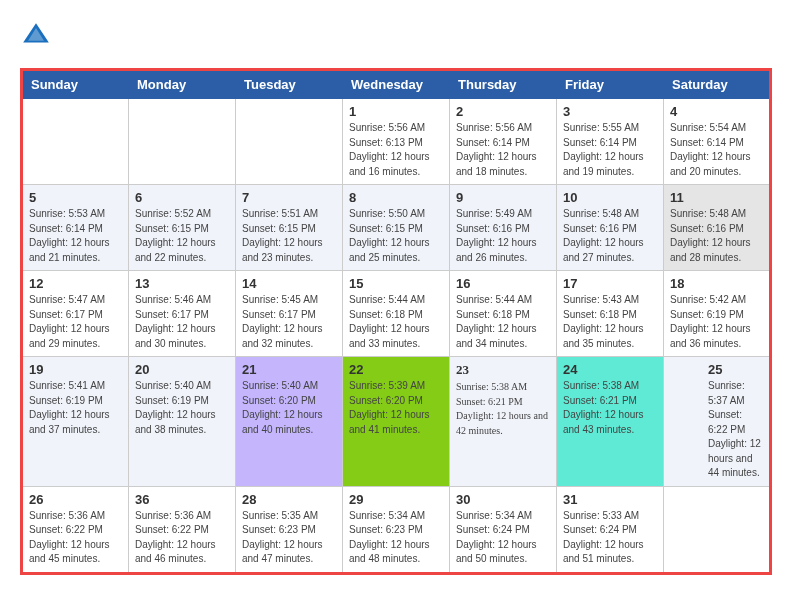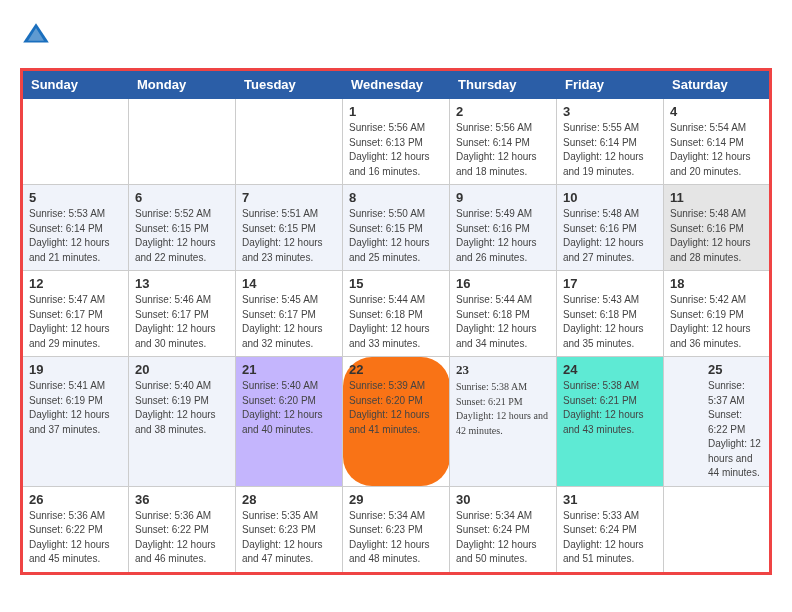--- a/index.html
+++ b/index.html
@@ -244,21 +244,21 @@
           <div class="day-info">Sunrise: 5:40 AM
 Sunset: 6:19 PM
 Daylight: 12 hours and 38 minutes.</div>
         </td>
         <td style="background: #c4b5fd;">
           <div class="day-number">21</div>
           <div class="day-info">Sunrise: 5:40 AM
 Sunset: 6:20 PM
 Daylight: 12 hours and 40 minutes.</div>
         </td>
-        <td style="background: #f97316; border-radius: 29px;">
+        <td style="background: #84cc16;">
           <div class="day-number">22</div>
           <div class="day-info">Sunrise: 5:39 AM
 Sunset: 6:20 PM
 Daylight: 12 hours and 41 minutes.</div>
         </td>
         <td style="background: rgb(240, 243, 250); font-family: Liberation Serif, serif;">
           <div class="day-number">23</div>
           <div class="day-info">Sunrise: 5:38 AM
 Sunset: 6:21 PM
 Daylight: 12 hours and 42 minutes.</div>

